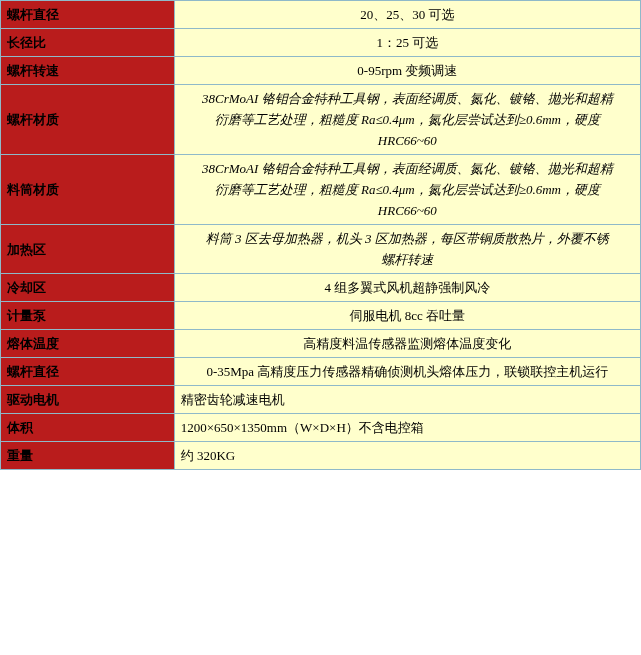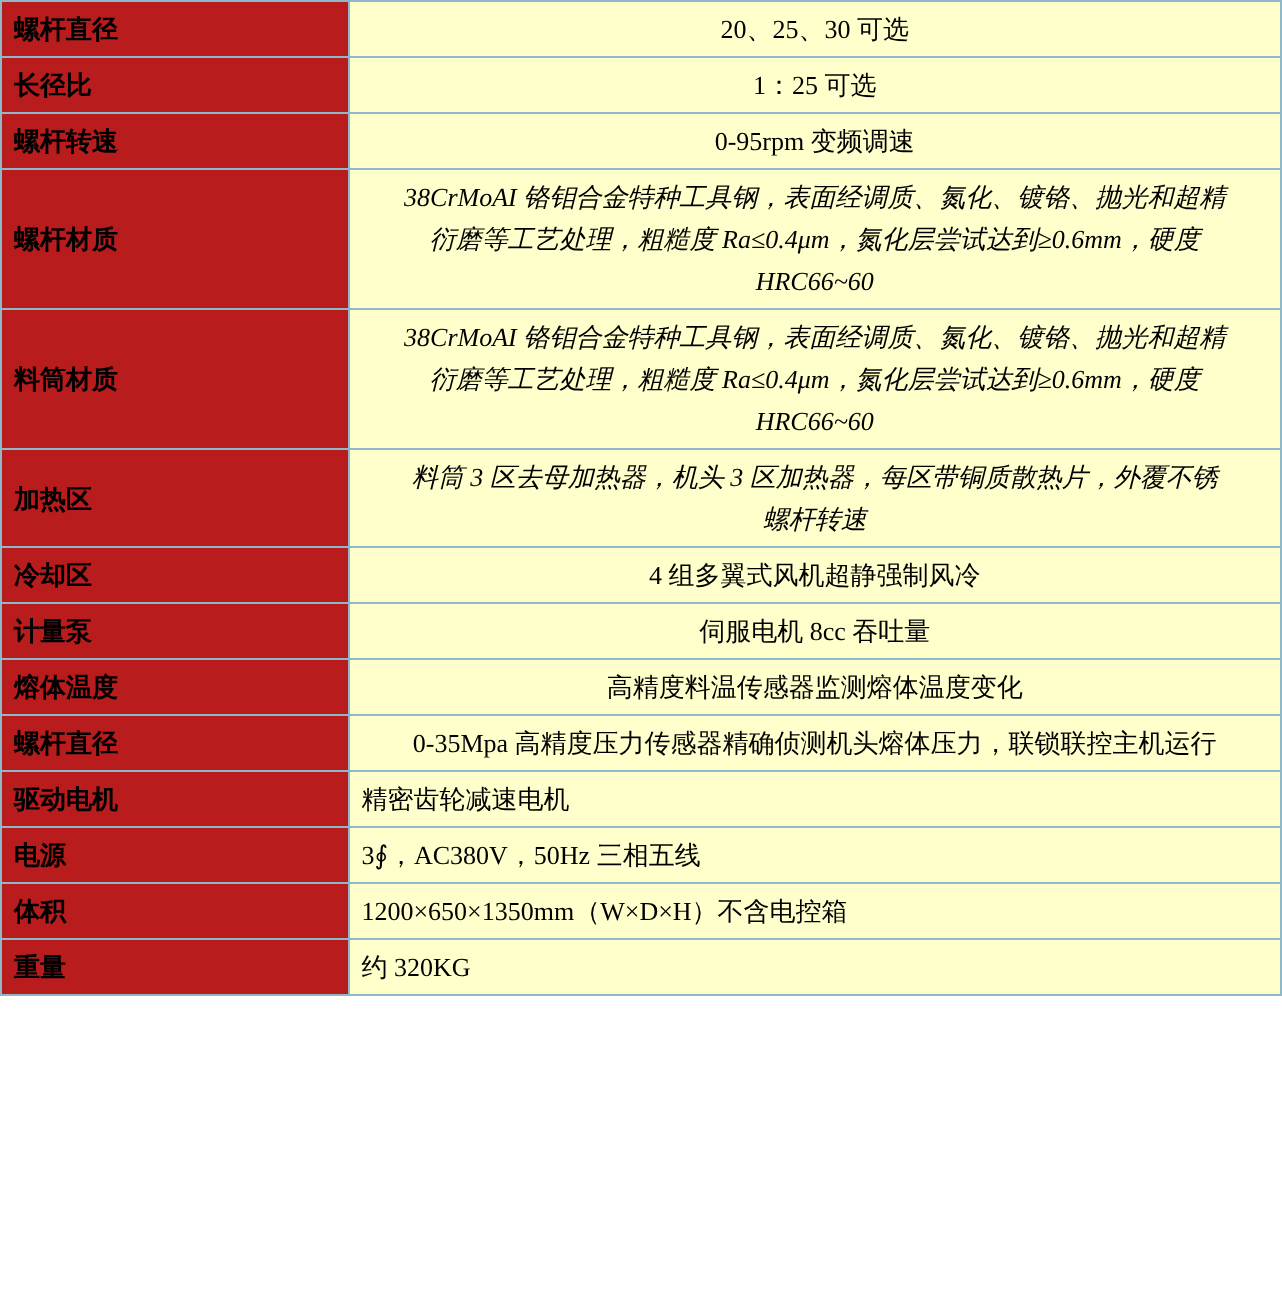--- a/index.html
+++ b/index.html
@@ -128,26 +128,20 @@
           <span class="cellline">0-35Mpa 高精度压力传感器精确侦测机头熔体压力，联锁联控主机运行</span>
         </td>
       </tr>
       <tr>
         <td class="label">驱动电机</td>
         <td class="value left">
           <span class="cellline">精密齿轮减速电机</span>
         </td>
       </tr>
       <tr>
-        <td class="label">电源</td>
-        <td class="value left">
-          <span class="cellline">3∮，AC380V，50Hz 三相五线</span>
-        </td>
-      </tr>
-      <tr>
         <td class="label">体积</td>
         <td class="value left">
           <span class="cellline">1200×650×1350mm（W×D×H）不含电控箱</span>
         </td>
       </tr>
       <tr>
         <td class="label">重量</td>
         <td class="value left">
           <span class="cellline">约 320KG</span>
         </td>

